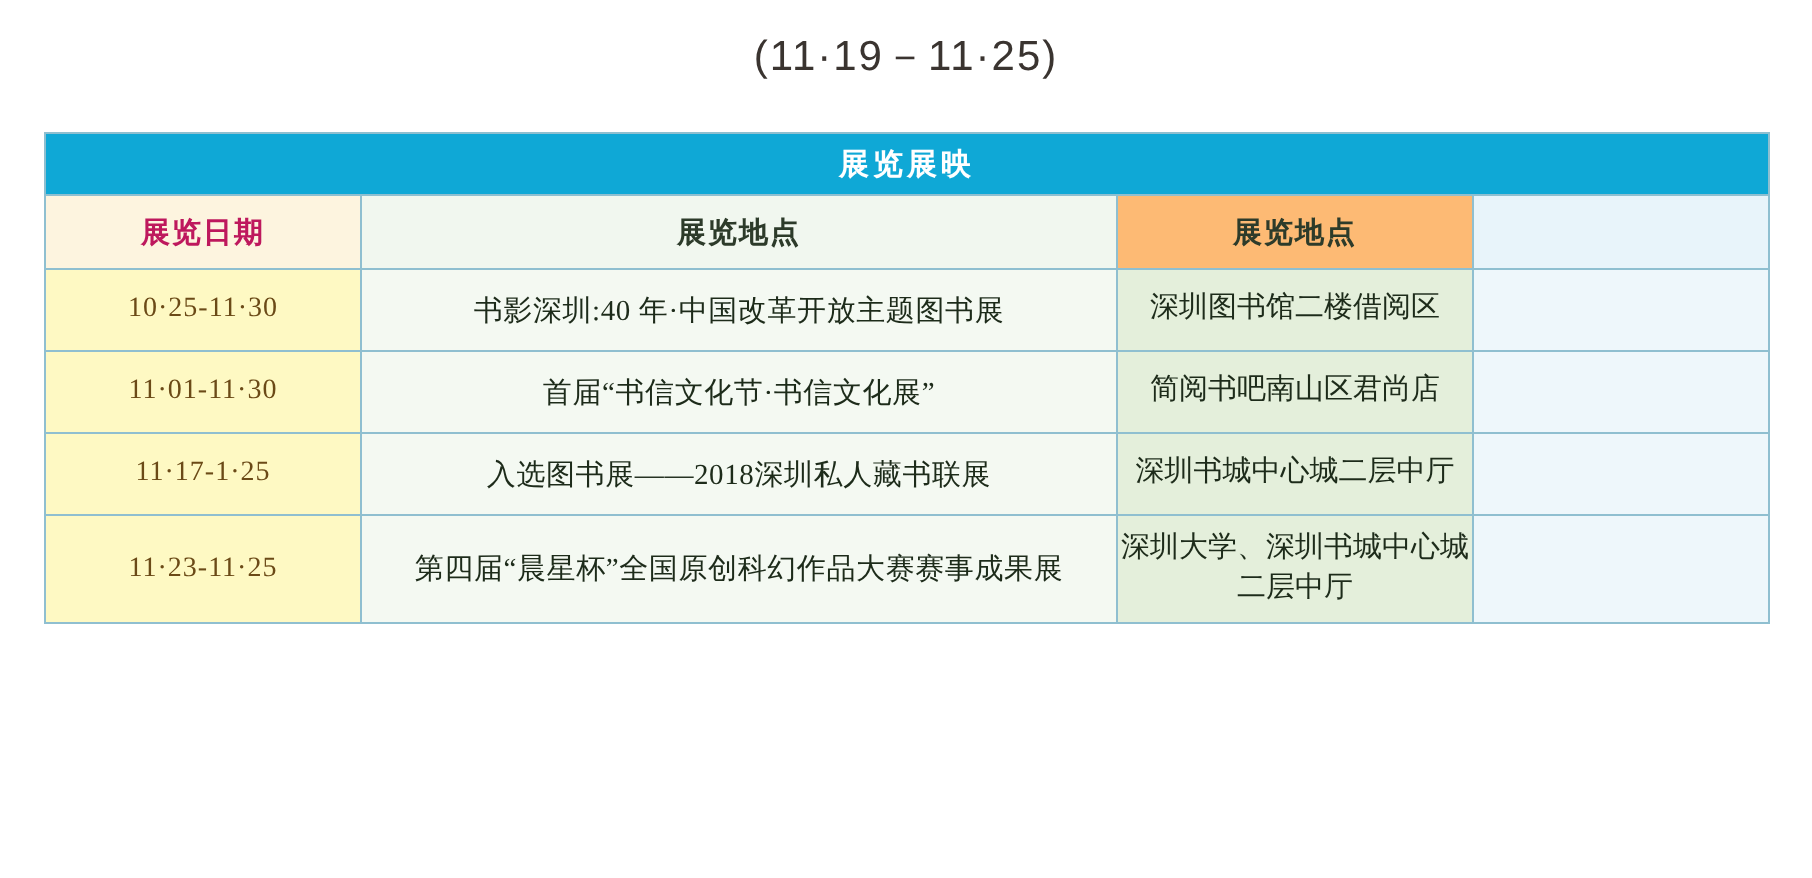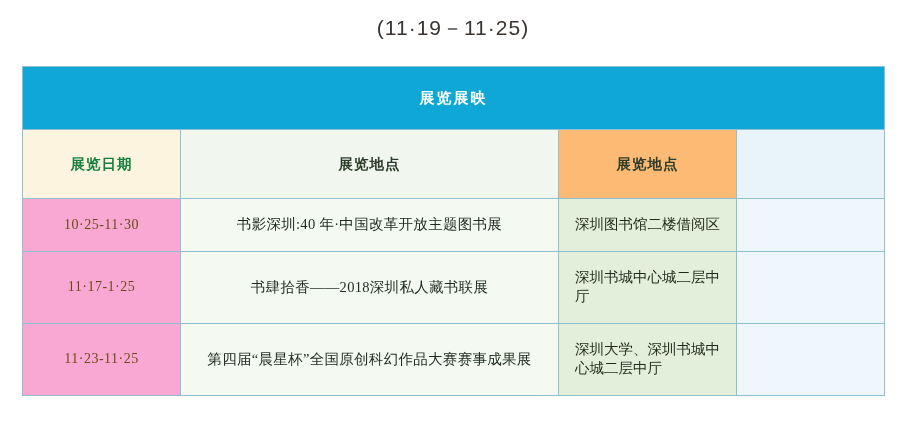--- a/index.html
+++ b/index.html
@@ -40,72 +40,72 @@
   .table-wrap {
     margin: 24px 22px 0 22px;
   }
   table.schedule {
     border-collapse: collapse;
     width: 862px;
     table-layout: fixed;
   }
   table.schedule td, table.schedule th {
     border: 1px solid #8fbfd0;
-    padding: 16px;
+    padding: 0;
     vertical-align: middle;
   }
   .band {
     background: #0fa8d6;
     color: #ffffff;
     text-align: center;
     font-size: 15px;
     font-weight: bold;
     height: 30px;
     letter-spacing: 2px;
   }
   .hdr {
     height: 36px;
     text-align: center;
     font-size: 14.5px;
     font-weight: bold;
     letter-spacing: 1px;
   }
   .hdr-date {
     background: #fdf4df;
-    color: #15803d;
+    color: #be185d;
   }
   .hdr-name {
     background: #f1f7ef;
     color: #2d3b2a;
   }
   .hdr-place {
     background: #fdba74;
     color: #2d3b2a;
   }
   .hdr-blank {
     background: #e8f4fa;
   }
   .cell-date {
-    background: #f9a8d4;
+    background: #fef9c3;
     color: #6b4a17;
     text-align: center;
     font-size: 14px;
     letter-spacing: 0.5px;
   }
   .cell-name {
     background: #f4f9f2;
     color: #1d2b1a;
     text-align: center;
     font-size: 14.5px;
     letter-spacing: 0.3px;
   }
   .cell-place {
     background: #e4efdb;
     color: #1d2b1a;
-    text-align: left;
+    text-align: center;
     font-size: 14.5px;
     line-height: 1.35;
     padding: 3px 6px;
   }
   .cell-blank {
     background: #eef7fb;
   }
   tr.row { height: 41px; }
   tr.row-tall { height: 54px; }
   .col-date { width: 158px; }
@@ -139,25 +139,31 @@
           <td class="hdr hdr-blank"></td>
         </tr>
 
         <tr class="row">
           <td class="cell-date">10·25-11·30</td>
           <td class="cell-name">书影深圳:40 年·中国改革开放主题图书展</td>
           <td class="cell-place">深圳图书馆二楼借阅区</td>
           <td class="cell-blank"></td>
         </tr>
 
+        <tr class="row">
+          <td class="cell-date">11·01-11·30</td>
+          <td class="cell-name">首届“书信文化节·书信文化展”</td>
+          <td class="cell-place">简阅书吧南山区君尚店</td>
+          <td class="cell-blank"></td>
+        </tr>
 
 
         <tr class="row">
           <td class="cell-date">11·17-1·25</td>
-          <td class="cell-name">书肆拾香——2018深圳私人藏书联展</td>
+          <td class="cell-name">入选图书展——2018深圳私人藏书联展</td>
           <td class="cell-place">深圳书城中心城二层中厅</td>
           <td class="cell-blank"></td>
         </tr>
 
         <tr class="row-tall">
           <td class="cell-date">11·23-11·25</td>
           <td class="cell-name">第四届“晨星杯”全国原创科幻作品大赛赛事成果展</td>
           <td class="cell-place">深圳大学、深圳书城中心城二层中厅</td>
           <td class="cell-blank"></td>
         </tr>

